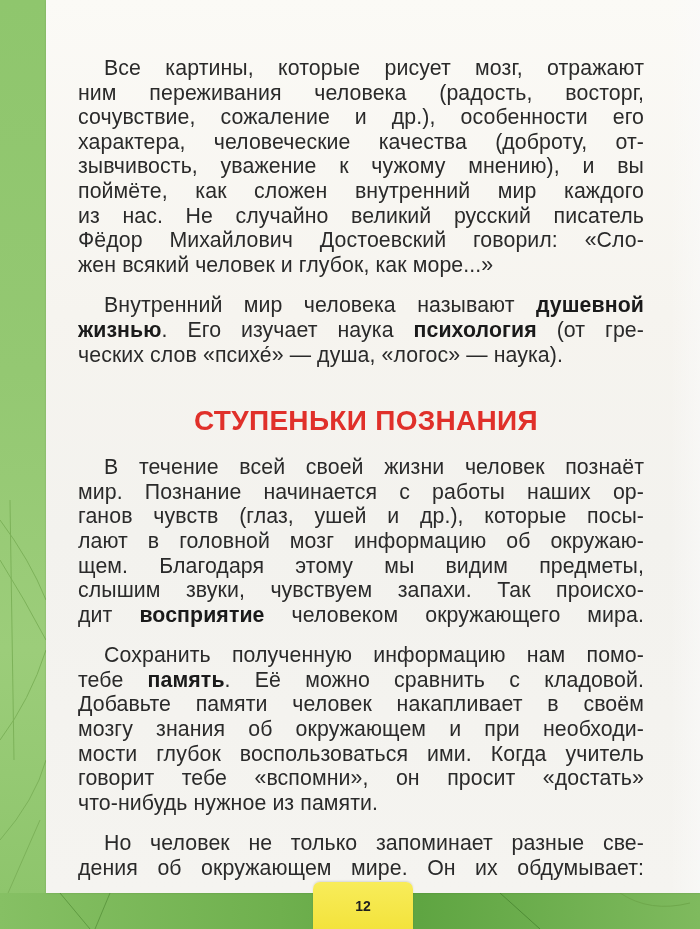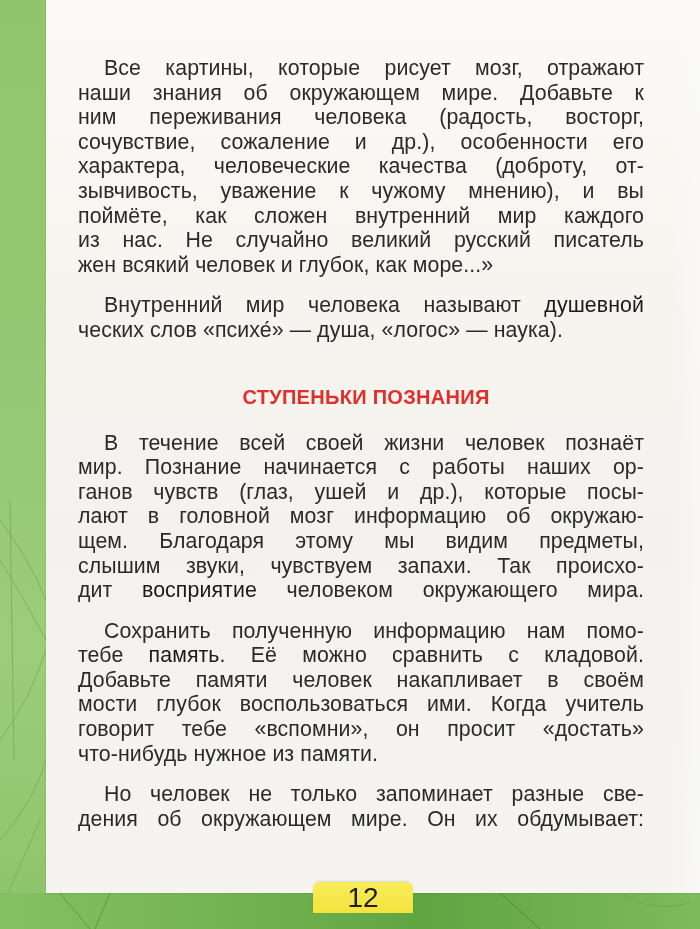--- a/index.html
+++ b/index.html
@@ -29,33 +29,33 @@
   }
   .content {
     position: absolute; left: 62px; top: 40px; width: 598px;
     font-size: 21.3px; line-height: 24.6px; color: #2a2a2a;
     letter-spacing: 0.1px;
   }
   .para { margin: 16px; text-align: justify; text-align-last: left; hyphens: manual; }
   .para .line { display: block; text-align: justify; text-align-last: justify; white-space: nowrap; }
   .para .line.last { text-align-last: left; }
   .indent { padding-left: 26px; }
-  b { font-weight: normal; color: #1a1a1a; }
+  b { font-weight: bold; color: #1a1a1a; }
   .heading {
     text-align: center; color: #e0302a; font-weight: bold;
-    font-size: 20px; letter-spacing: 0.3px;
+    font-size: 28px; letter-spacing: 0.3px;
     margin: 41px 0 21px 0; height: 26px; line-height: 26px;
     padding-left: 10px;
   }
   .page-number {
-    position: absolute; left: 313px; top: 882px; width: 100px; height: 31px;
+    position: absolute; left: 313px; top: 882px; width: 100px; height: 47px;
     background: linear-gradient(180deg, #f8ec5a 0%, #f3e33c 100%);
     border-radius: 7px 7px 0 0;
     display: flex; align-items: center; justify-content: center;
-    font-weight: normal; font-size: 28px; color: #1e1e1e;
+    font-weight: bold; font-size: 14px; color: #1e1e1e;
     box-shadow: 0 -1px 2px rgba(0,0,0,0.12);
   }
 </style>
 </head>
 <body>
 
 <div class="bg-left">
   <svg width="46" height="929">
     <path d="M0 520 Q30 560 46 600" stroke="#7db25a" stroke-width="1" fill="none"></path>
     <path d="M0 560 Q25 600 46 640" stroke="#7db25a" stroke-width="1" fill="none"></path>
@@ -76,51 +76,53 @@
 </div>
 
 <div class="page">
   <div class="right-fade"></div>
 </div>
 
 <div class="content">
 
   <div class="para">
     <span class="line indent">Все картины, которые рисует мозг, отражают</span>
-    <span class="line">наши знания об окружающем мире. Добавьте к</span>
     <span class="line">ним переживания человека (радость, восторг,</span>
     <span class="line">сочувствие, сожаление и др.), особенности его</span>
     <span class="line">характера, человеческие качества (доброту, от-</span>
     <span class="line">зывчивость, уважение к чужому мнению), и вы</span>
     <span class="line">поймёте, как сложен внутренний мир каждого</span>
     <span class="line">из нас. Не случайно великий русский писатель</span>
+    <span class="line">Фёдор Михайлович Достоевский говорил: «Сло-</span>
     <span class="line last">жен всякий человек и глубок, как море...»</span>
   </div>
 
   <div class="para">
     <span class="line indent"><span>Внутренний мир человека называют</span> <b>душевной</b></span>
+    <span class="line"><b>жизнью</b><span>. Его изучает наука</span> <b>психология</b> <span>(от гре-</span></span>
     <span class="line last">ческих слов «психе́» — душа, «логос» — наука).</span>
   </div>
 
   <div class="heading">СТУПЕНЬКИ ПОЗНАНИЯ</div>
 
   <div class="para">
     <span class="line indent">В течение всей своей жизни человек познаёт</span>
     <span class="line">мир. Познание начинается с работы наших ор-</span>
     <span class="line">ганов чувств (глаз, ушей и др.), которые посы-</span>
     <span class="line">лают в головной мозг информацию об окружаю-</span>
     <span class="line">щем. Благодаря этому мы видим предметы,</span>
     <span class="line">слышим звуки, чувствуем запахи. Так происхо-</span>
     <span class="line"><span>дит</span> <b>восприятие</b> <span>человеком окружающего мира.</span></span>
   </div>
 
   <div class="para">
     <span class="line indent">Сохранить полученную информацию нам помо-</span>
     <span class="line"><span>тебе</span> <b>память</b><span>. Её можно сравнить с кладовой.</span></span>
     <span class="line">Добавьте памяти человек накапливает в своём</span>
+    <span class="line">мозгу знания об окружающем и при необходи-</span>
     <span class="line">мости глубок воспользоваться ими. Когда учитель</span>
     <span class="line">говорит тебе «вспомни», он просит «достать»</span>
     <span class="line last">что-нибудь нужное из памяти.</span>
   </div>
 
   <div class="para">
     <span class="line indent">Но человек не только запоминает разные све-</span>
     <span class="line">дения об окружающем мире. Он их обдумывает:</span>
   </div>
 </div>

